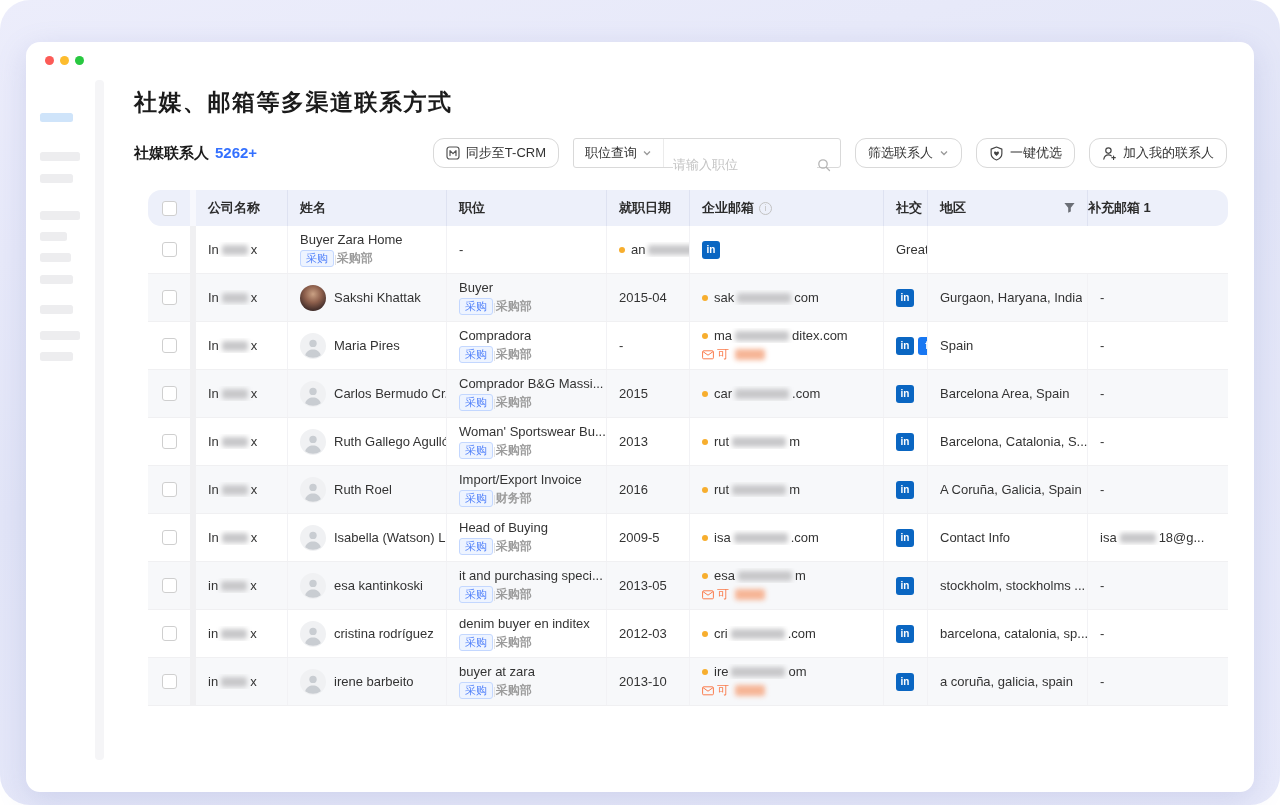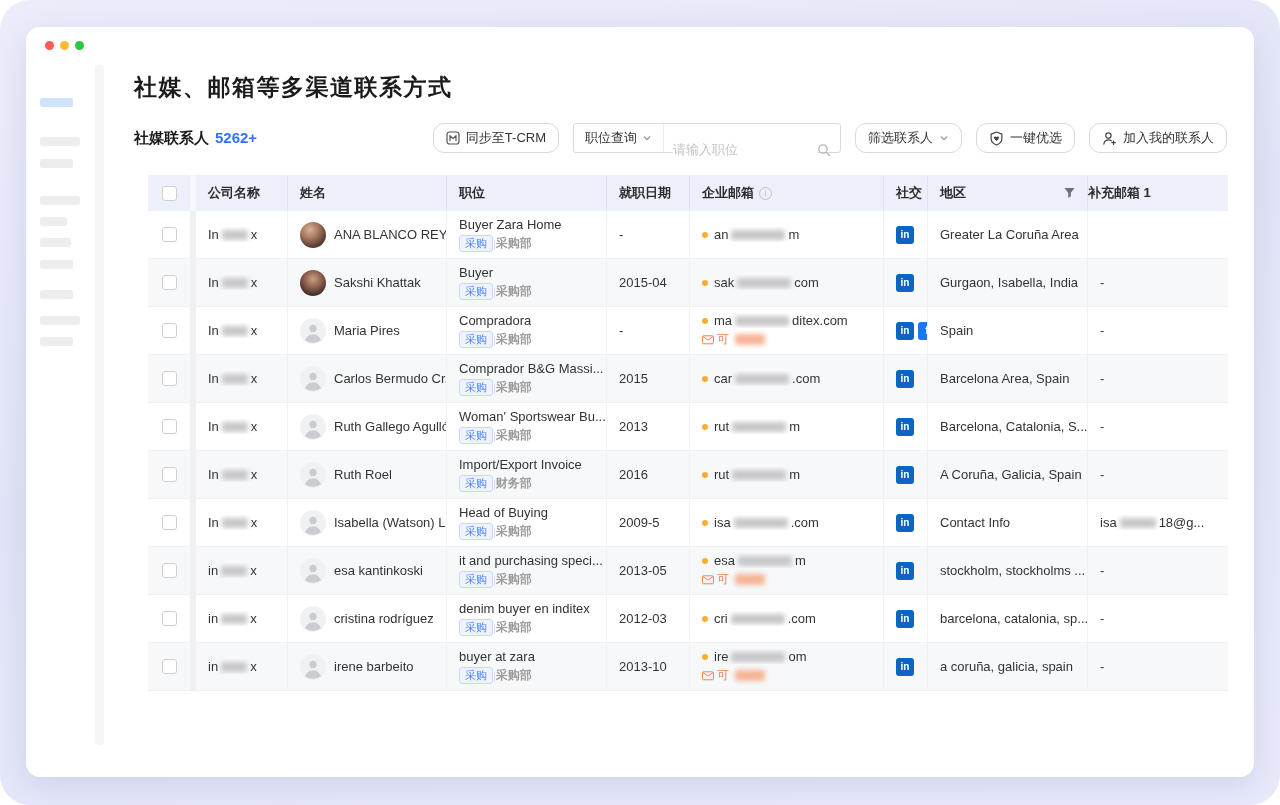--- a/index.html
+++ b/index.html
@@ -1,19 +1,19 @@
 <!DOCTYPE html>
 <html><head>
 <meta charset="utf-8">
 <style>
   * { margin:0; padding:0; box-sizing:border-box; }
   html,body { width:1280px; height:805px; background:#fff; font-family:"Liberation Sans","DejaVu Sans",sans-serif; overflow:hidden; }
   .frame { position:absolute; inset:0; border-radius:30px;
     background:linear-gradient(165deg,#ecedfb 0%,#e2e5f7 45%,#e8eafa 100%); }
-  .window { position:absolute; left:26px; top:27px; width:1228px; height:750px;
+  .window { position:absolute; left:26px; top:42px; width:1228px; height:750px;
     background:#fff; border-radius:14px; box-shadow:0 8px 30px rgba(110,120,190,.20); }
 
   
   .traffic { position:absolute; left:19px; top:14px; display:flex; gap:6px; }
   .dot9 { width:9px; height:9px; border-radius:50%; }
 
   
   .sk { position:absolute; left:14px; height:9px; border-radius:2.5px; background:#ededef; }
   .sk.blue { background:#cfe4fa; }
   .side-strip { position:absolute; left:69px; top:38px; width:9px; height:680px; background:#f5f5f7; border-radius:4px; }
@@ -28,21 +28,21 @@
   .btn { height:30px; border:1px solid #d9d9d9; border-radius:11px; background:#fff; display:flex; align-items:center; gap:6px; padding:0 12px; font-size:13px; color:#333; cursor:pointer; white-space:nowrap; }
   .combo { height:30px; border:1px solid #d9d9d9; border-radius:3px; background:#fff; display:flex; align-items:stretch; }
   .combo-sel { display:flex; align-items:center; gap:5px; padding:0 11px; font-size:13px; color:#333; border-right:1px solid #ebebeb; cursor:pointer; }
   .combo-inp { display:flex; align-items:center; width:176px; padding:0 9px;margin-top:23px; }
   .combo-inp input { border:0; outline:0; flex:1; font-size:13px; color:#333; font-family:inherit; min-width:0; }
   .combo-inp input::placeholder { color:#c4c4c4; }
 
   
   .tbl { position:absolute; left:122px; top:148px; width:1080px; }
   .thead,.trow { display:grid; grid-template-columns:42px 6px 92px 159px 160px 83px 194px 44px 160px 140px; }
-  .thead { height:36px; background:#edf0fa; align-items:center; }
+  .thead { height:36px; background:#edf0fa; align-items:center;border-radius:13px; }
   .th { font-size:13px; font-weight:bold; color:#2b2b2b; padding-left:12px; height:100%; display:flex; align-items:center; position:relative; border-right:1px solid #dee2f1; }
   .th.nb { border-right:0; padding-left:0; }
   .th.hgap { background:#f7f8fd; }
   .trow { height:48px; border-bottom:1px solid #f0f0f2; background:#fff; }
   .trow.alt { background:#f7f8fa; }
   .cell { padding-left:12px; display:flex; align-items:center; font-size:13px; color:#333; border-right:1px solid #f2f2f5; overflow:hidden; }
   .cell.nb { border-right:0; }
   .c-gap { background:#f0f0f2; padding:0; border-right:0; }
   .c-check,.th-check { justify-content:center; padding-left:0; border-right:0; display:flex; align-items:center; }
   .cb { width:15px; height:15px; border:1px solid #cfcfcf; border-radius:3px; background:#fff; display:inline-block; cursor:pointer; }
@@ -188,26 +188,20 @@
       </div>
       <div id="tbody">
   <div class="trow">
     <div class="cell c-check">
               <span class="cb"></span>
             </div>
     <div class="cell c-gap"></div>
     <div class="cell">
               <span class="nowrap">In<span class="blur" style="width: 26px;"></span>x</span>
             </div>
-    <div class="cell">
-      <span class="avatar photo-1">
-        
-      </span>
-      <span class="nowrap">ANA BLANCO REY</span>
-    </div>
     <div class="cell c-pos">
       <div class="pos-title nowrap">Buyer Zara Home</div>
       <div class="pos-tags">
         <span class="tag">采购</span>
         <span class="tdiv">|</span>
         <span class="dept">采购部</span>
       </div>
     </div>
     <div class="cell">
               <span>-</span>
@@ -260,21 +254,21 @@
         <span class="nowrap">sak<span class="blur" style="width: 54px;"></span>com</span>
       </div>
 
     </div>
     <div class="cell">
               <span class="socials" style="display:flex;gap:4px">
                 <span class="sicon linkedin">in</span>
               </span>
             </div>
     <div class="cell">
-              <span class="nowrap">Gurgaon, Isabella, India</span>
+              <span class="nowrap">Gurgaon, Haryana, India</span>
             </div>
     <div class="cell nb">
               <span class="nowrap">-</span>
             </div>
   </div>
 
   <div class="trow">
     <div class="cell c-check">
               <span class="cb"></span>
             </div>

